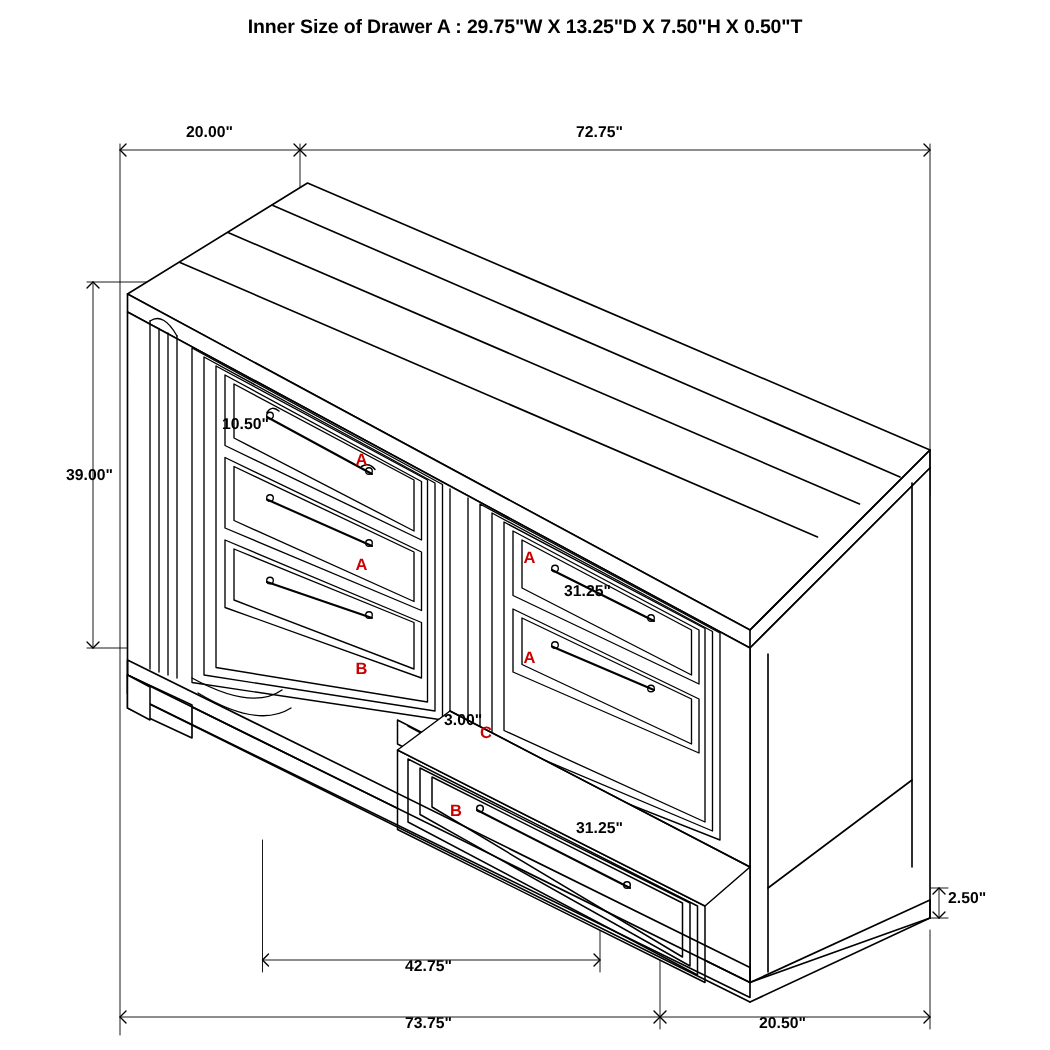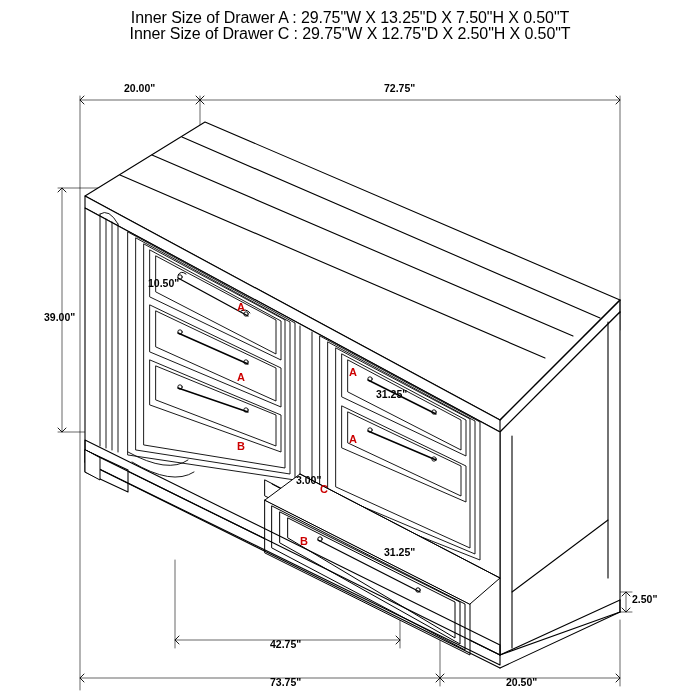--- a/index.html
+++ b/index.html
@@ -20,22 +20,22 @@
     height: 700px;
   }
   .spec-block {
     position: absolute;
     top: 10px;
     left: 0;
     width: 700px;
     text-align: center;
   }
   .spec-line {
-    font-size: 16px;
-    font-weight: normal;
+    font-size: 13px;
+    font-weight: bold;
     line-height: 16px;
     letter-spacing: -0.1px;
     white-space: nowrap;
   }
   svg {
     position: absolute;
     top: 0;
     left: 0;
   }
   .dim-label {
@@ -53,21 +53,20 @@
     white-space: nowrap;
   }
 </style>
 </head>
 <body>
 
 <div id="root">
 
   <div class="spec-block">
     <div class="spec-line">Inner Size of Drawer A : 29.75"W X 13.25"D X 7.50"H X 0.50"T</div>
-    <div class="spec-line">Inner Size of Drawer C : 29.75"W X 12.75"D X 2.50"H X 0.50"T</div>
   </div>
 
   <svg width="700" height="700" viewBox="0 0 700 700">
     <g stroke="#000000" fill="none" stroke-width="1" stroke-linejoin="round" stroke-linecap="round">
 
       <g stroke-width="0.6" stroke="#000000">
 
         <line x1="80" y1="100" x2="200" y2="100"></line>
         <line x1="200" y1="100" x2="620" y2="100"></line>
 

